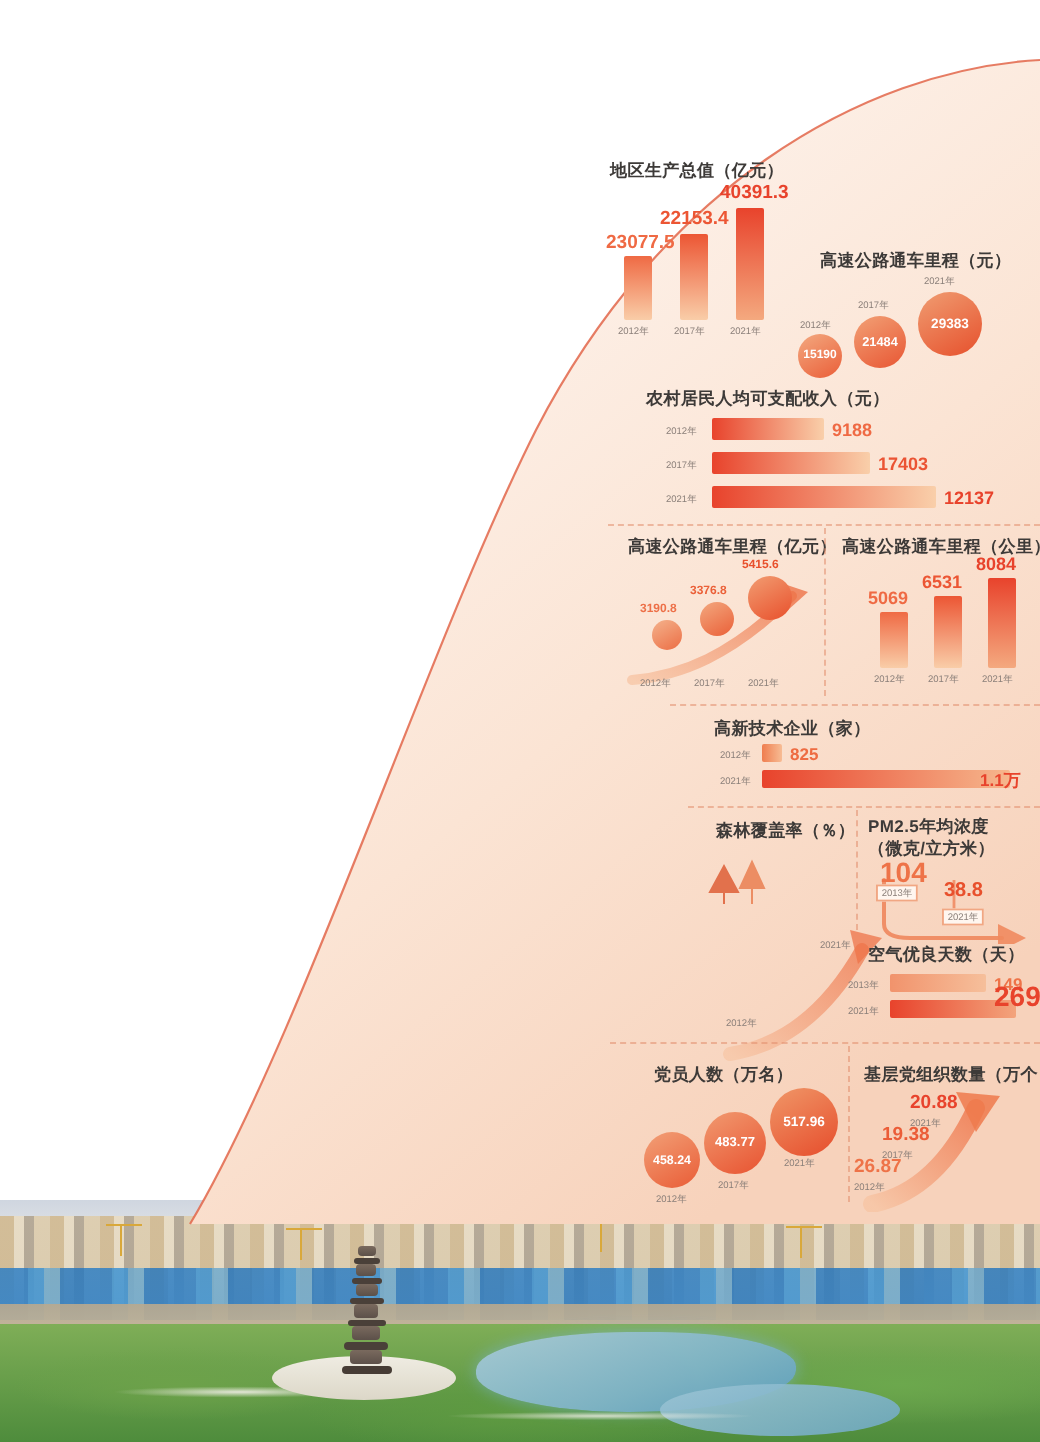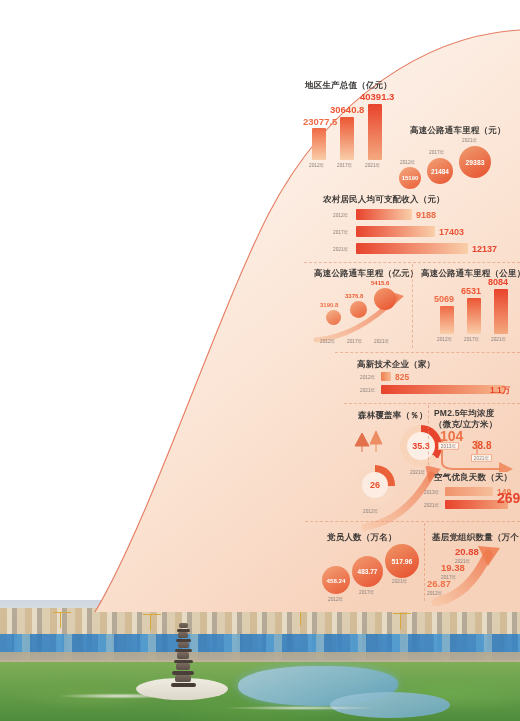--- a/index.html
+++ b/index.html
@@ -143,21 +143,21 @@
 
   <div class="content">
 
     <div class="sec-title" style="left:305px;top:80px">地区生产总值（亿元）</div>
 
     <div class="vbar" style="left:312px;top:128px;width:14px;height:32px;background:linear-gradient(180deg,#ef6a44,#f9cda8)"></div>
     <div class="vbar" style="left:340px;top:117px;width:14px;height:43px;background:linear-gradient(180deg,#ec5634,#f9cda8)"></div>
     <div class="vbar" style="left:368px;top:104px;width:14px;height:56px;background:linear-gradient(180deg,#e8432c,#f4a97f)"></div>
 
     <div class="val" style="left:303px;top:116px;font-size:9.5px;color:#ef6a44">23077.5</div>
-    <div class="val" style="left:330px;top:104px;font-size:9.5px;color:#ec5634">30640.8</div>
+    <div class="val" style="left:330px;top:104px;font-size:9.5px;color:#ec5634">22153.4</div>
     <div class="val" style="left:360px;top:91px;font-size:9.5px;color:#e8432c">40391.3</div>
 
     <div class="yr" style="left:309px;top:162px">2012年</div>
     <div class="yr" style="left:337px;top:162px">2017年</div>
     <div class="yr" style="left:365px;top:162px">2021年</div>
 
     <div class="sec-title" style="left:410px;top:125px">高速公路通车里程（元）</div>
 
     <div class="bub" style="left:399px;top:167px;width:22px;height:22px;background:linear-gradient(150deg,#f3a980,#ea5e38);font-size:6px">
       <span>15190</span>
@@ -244,34 +244,22 @@
     <svg width="34" height="26" style="position:absolute;left:352px;top:427px">
       <path d="M10,25 L10,19 M10,19 L3,19 L10,6 L17,19 Z" fill="#e2714c" stroke="#e2714c" stroke-width="1"></path>
       <path d="M24,25 L24,17 M24,17 L18,17 L24,4 L30,17 Z" fill="#ec8d63" stroke="#ec8d63" stroke-width="1"></path>
     </svg>
 
     <svg width="120" height="80" style="position:absolute;left:355px;top:455px">
       <path d="M10,72 C35,68 58,52 76,20" stroke="url(#arrGrad)" stroke-width="7" fill="none" stroke-linecap="round" opacity=".7"></path>
       <path d="M70,10 L86,14 L74,27 Z" fill="#ee7348" opacity=".75"></path>
     </svg>
 
-    <div class="ring" style="left:355px;top:465px;width:40px;height:40px;
-                background:conic-gradient(#ea6038 0deg 94deg, #f8d9c4 94deg 360deg);">
-      <div style="width:26px;height:26px;border-radius:50%;background:#fcece1;display:flex;align-items:center;justify-content:center">
-        <span style="font-size:9px;color:#e8502c">26</span>
-      </div>
-    </div>
     <div class="yr" style="left:363px;top:508px">2012年</div>
 
-    <div class="ring" style="left:400px;top:425px;width:42px;height:42px;
-                background:conic-gradient(#e8432c 0deg 127deg, #f8d4bb 127deg 360deg);">
-      <div style="width:28px;height:28px;border-radius:50%;background:#fdefe5;display:flex;align-items:center;justify-content:center">
-        <span style="font-size:9px;color:#e8432c">35.3</span>
-      </div>
-    </div>
     <div class="yr" style="left:410px;top:469px">2021年</div>
 
     <div class="vdivider" style="left:428px;top:405px;height:60px"></div>
 
     <div class="sec-title two" style="left:434px;top:408px">
       <div>PM2.5年均浓度</div>
       <div>（微克/立方米）</div>
     </div>
 
     <svg width="82" height="38" style="position:absolute;left:437px;top:434px">

